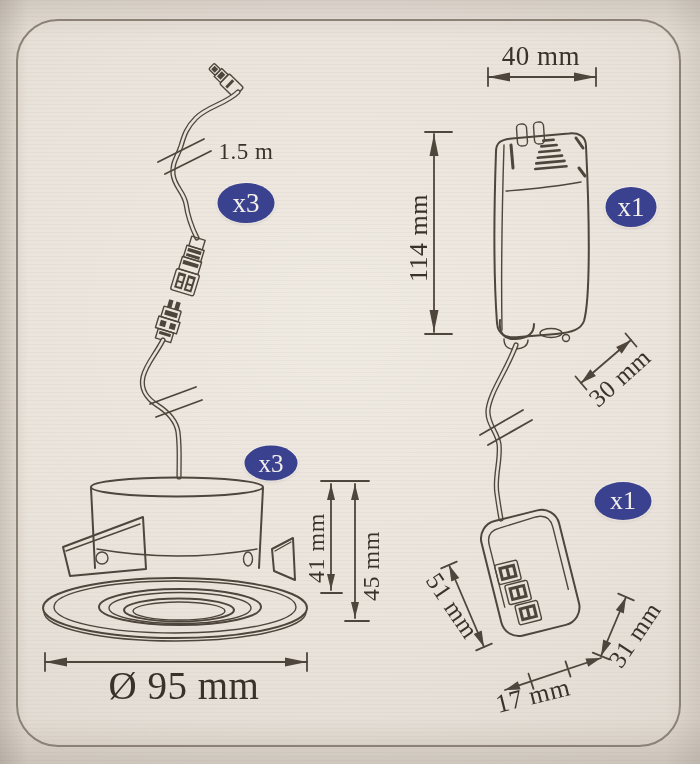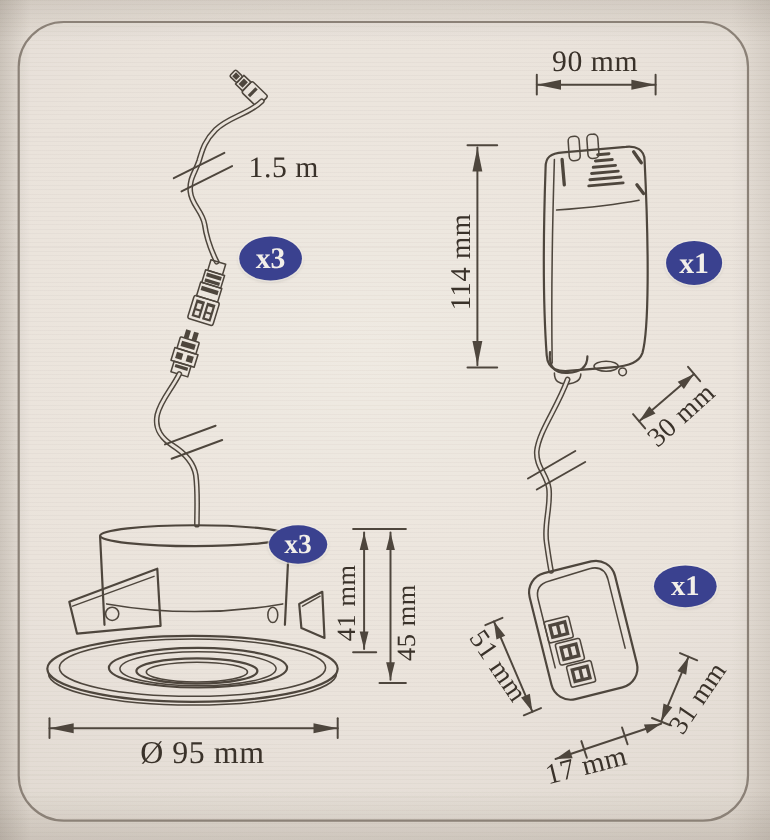--- a/index.html
+++ b/index.html
@@ -33,24 +33,23 @@
   .dk{fill:var(--line-art);stroke:none;}
   .wh{fill:var(--card-background);stroke:none;}
   .cable-o{fill:none;stroke:var(--line-art);stroke-width:5.2;stroke-linecap:round;}
   .cable-i{fill:none;stroke:var(--card-background);stroke-width:2.5;stroke-linecap:round;}
   .dim-label{
     position:absolute;color:var(--dimension-text);white-space:nowrap;
     letter-spacing:0.5px;transform:translate(-50%,-50%);
   }
   .badge{
     position:absolute;transform:translate(-50%,-50%);
-    background:var(--badge-blue);color:#f2efe9;font-weight:700;
+    background:var(--badge-blue);color:#f2efe9;font-weight:400;
     display:flex;align-items:center;justify-content:center;border-radius:50%;
     box-shadow:0 0 0 1.5px rgba(246,243,237,0.55), 0 1px 3px rgba(60,50,40,0.25);
-    margin-top:32px;
   }
 </style>
 </head>
 <body>
 
 <div class="canvas">
   <div class="frame"></div>
 
   <svg class="art" width="700" height="764" viewBox="0 0 700 764">
 
@@ -250,27 +249,27 @@
     </g>
     <g>
       <line class="dim" x1="505" y1="690" x2="601" y2="658"></line>
       <line class="dim" x1="533.5" y1="688.9" x2="528.5" y2="673.7"></line>
       <line class="dim" x1="570.5" y1="676.6" x2="565.5" y2="661.4"></line>
       <polygon class="fil" points="505,690 520.6,689.4 517.8,681.2"></polygon>
       <polygon class="fil" points="601,658 588.2,666.8 585.4,658.6"></polygon>
     </g>
   </svg>
 
-  <div class="dim-label" style="left:258px;top:152px;font-size:27px;">1.5 m</div>
-  <div class="dim-label" style="left:541px;top:56px;font-size:27px;">90 mm</div>
+  <div class="dim-label" style="left:246px;top:152px;font-size:23px;">1.5 m</div>
+  <div class="dim-label" style="left:541px;top:56px;font-size:27px;">40 mm</div>
   <div class="dim-label" style="left:419px;top:238px;font-size:26px;transform:translate(-50%,-50%) rotate(-90deg);">114 mm</div>
   <div class="dim-label" style="left:620px;top:378px;font-size:25px;transform:translate(-50%,-50%) rotate(-42deg);">30 mm</div>
   <div class="dim-label" style="left:316px;top:548px;font-size:24px;transform:translate(-50%,-50%) rotate(-90deg);">41 mm</div>
   <div class="dim-label" style="left:371px;top:566px;font-size:24px;transform:translate(-50%,-50%) rotate(-90deg);">45 mm</div>
-  <div class="dim-label" style="left:184px;top:685px;font-size:29px;">Ø 95 mm</div>
+  <div class="dim-label" style="left:184px;top:685px;font-size:39px;">Ø 95 mm</div>
   <div class="dim-label" style="left:452px;top:606px;font-size:25px;transform:translate(-50%,-50%) rotate(56deg);">51 mm</div>
   <div class="dim-label" style="left:635px;top:635px;font-size:25px;transform:translate(-50%,-50%) rotate(-56deg);">31 mm</div>
   <div class="dim-label" style="left:533px;top:696px;font-size:26px;transform:translate(-50%,-50%) rotate(-14deg);">17 mm</div>
 
   <div class="badge" style="left:246px;top:203px;width:57px;height:40px;font-size:27px;">x3</div>
   <div class="badge" style="left:271px;top:463px;width:53px;height:35px;font-size:25px;">x3</div>
   <div class="badge" style="left:631px;top:207px;width:51px;height:40px;font-size:27px;">x1</div>
   <div class="badge" style="left:623px;top:501px;width:57px;height:38px;font-size:26px;">x1</div>
 </div>
 

